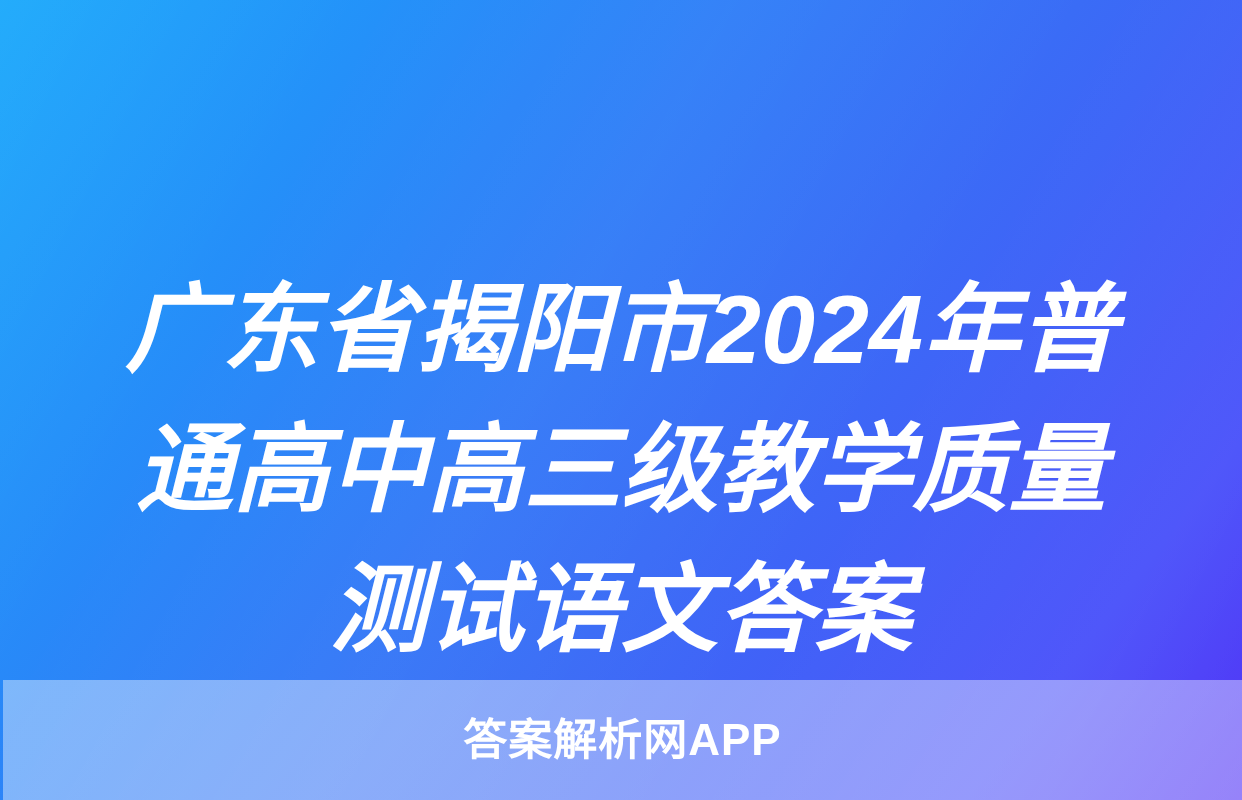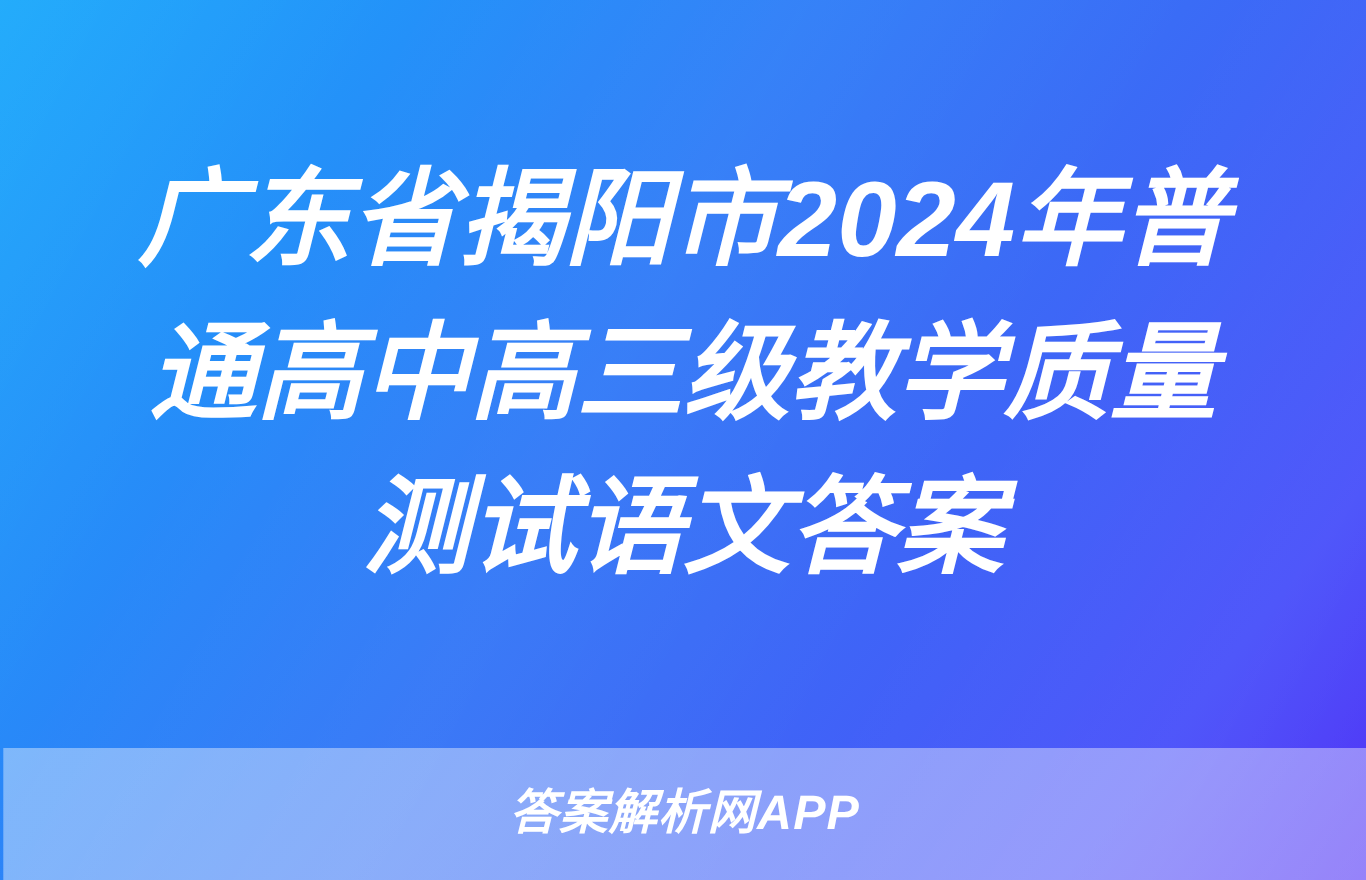--- a/index.html
+++ b/index.html
@@ -37,21 +37,21 @@
   }
 
   
   .headline-wrap {
     position: absolute;
     left: 0;
     right: 0;
     top: 0;
     height: 680px;
     display: flex;
-    align-items: center;
+    align-items: flex-end;
     justify-content: center;
     z-index: 2;
     border-radius: 27px;
   }
 
   .headline {
     width: 1050px;
     margin: 0;
     padding: 0 4px;
     text-align: center;
@@ -81,21 +81,20 @@
     justify-content: center;
     z-index: 3;
   }
 
   .footer-text {
     margin: 0;
     color: #ffffff;
     font-size: 44px;
     line-height: 1;
     font-weight: 700;
-    font-style: italic;
     letter-spacing: 1px;
     white-space: nowrap;
     text-align: center;
   }
 </style>
 </head>
 <body>
 
 <div class="poster">
 

